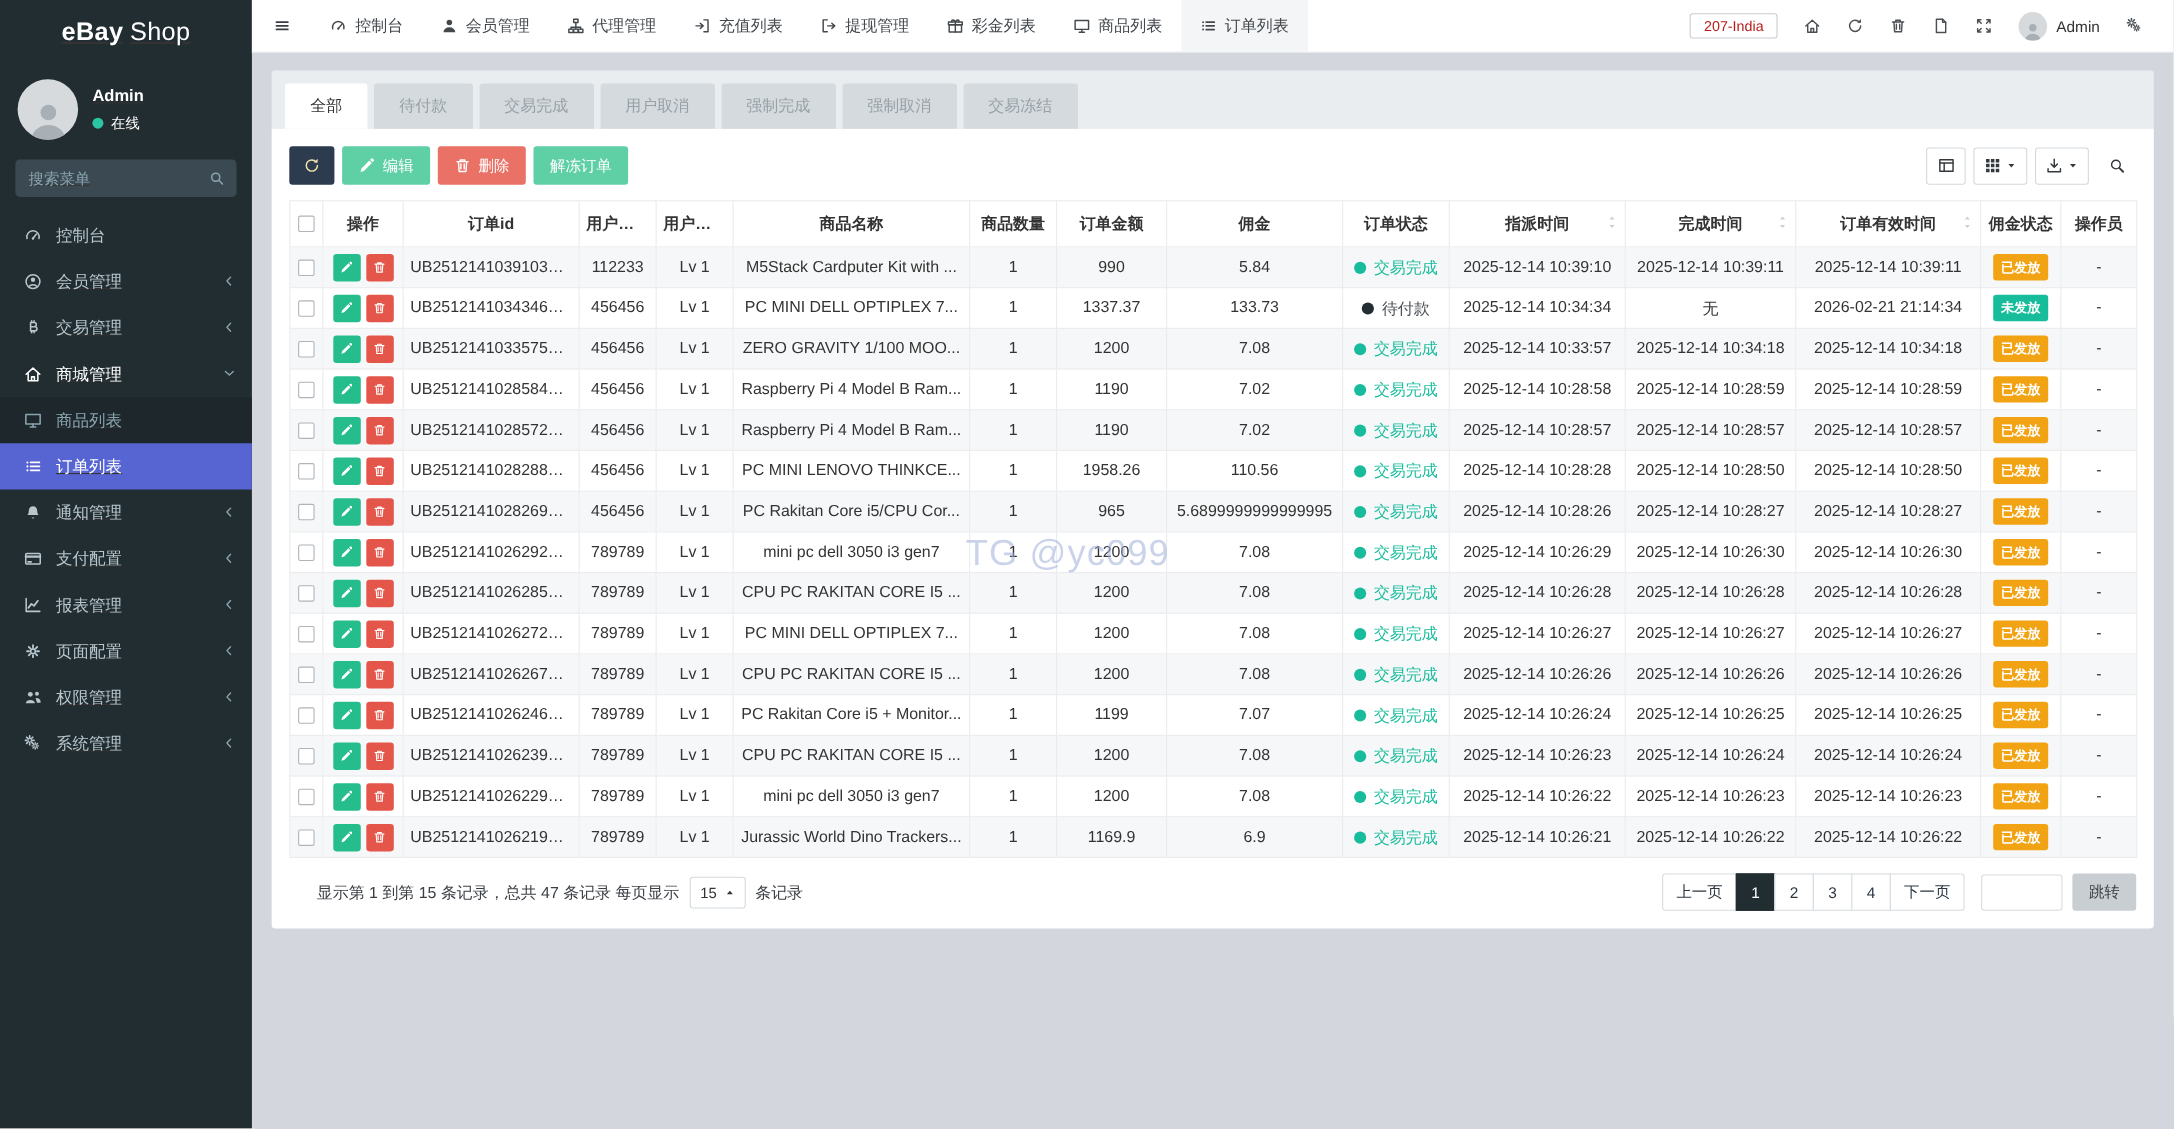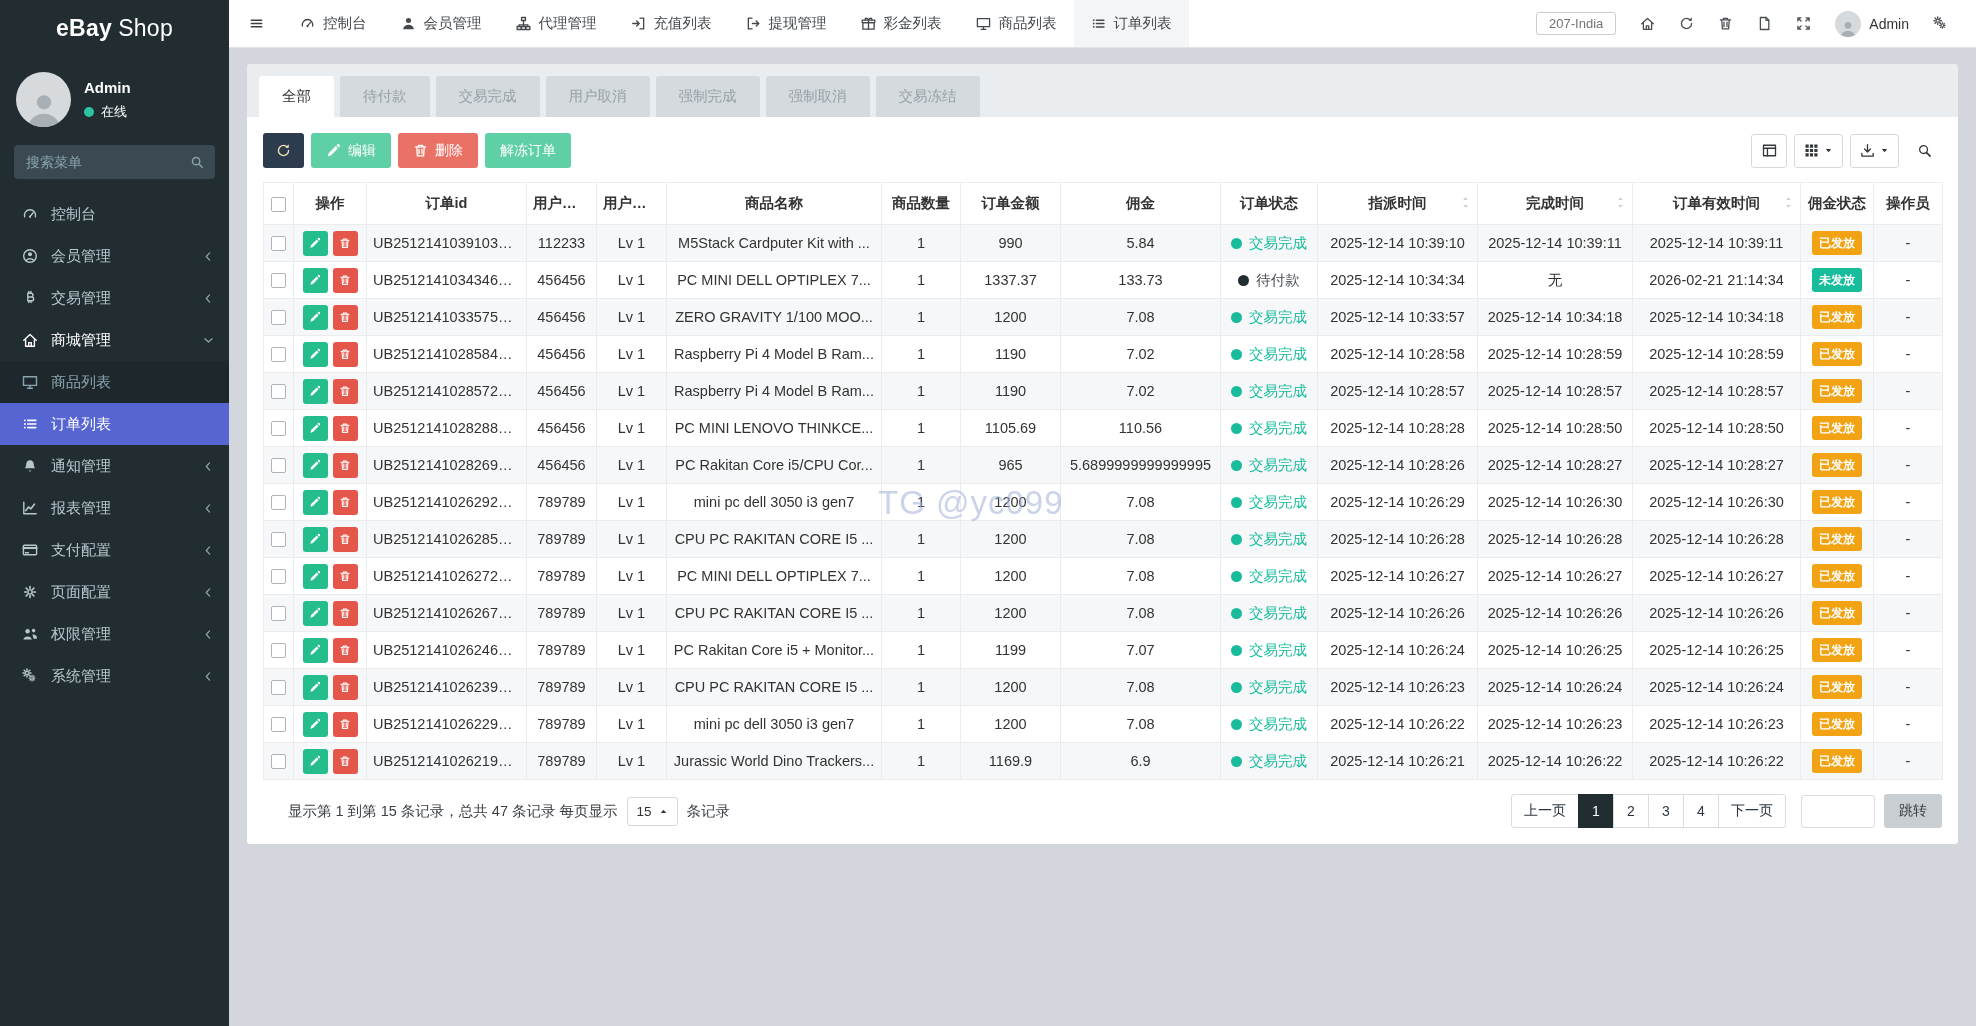--- a/index.html
+++ b/index.html
@@ -5,21 +5,21 @@
   * { box-sizing: border-box; }
   html,body { margin:0; padding:0; }
   body {
     width:1976px; height:1026px; overflow:hidden; position:relative;
     background:#d3d7dd; color:#333;
     font-family:"Liberation Sans","DejaVu Sans",sans-serif; font-size:14px;
   }
   .app { display:flex; width:100%; height:100%; }
 
   
-  .sidebar { flex:0 0 229px; width:229px; background:#222d32; height:100%; overflow:hidden; }
+  .sidebar { flex:0 0 229px; width:229px; background:#222d32; height:100%; overflow:hidden;text-decoration:underline; }
   .logo { height:57px; display:flex; align-items:center; justify-content:center; color:#fff; font-size:23px; letter-spacing:.3px; cursor:pointer; }
   .logo b { font-weight:bold; margin-right:6px; }
   .user-panel { display:flex; align-items:center; gap:13px; padding:15px 14px 10px 16px; }
   .avatar-circle { width:55px; height:55px; border-radius:50%; background:#d7dadd; overflow:hidden; display:flex; align-items:flex-end; justify-content:center; flex:0 0 55px; }
   .avatar-circle svg { width:38px; height:38px; }
   .user-name { color:#fff; font-weight:bold; font-size:15px; margin-bottom:7px; }
   .user-status { color:#fff; font-size:13px; display:flex; align-items:center; gap:7px; }
   .dot { width:10px; height:10px; border-radius:50%; background:#2bc5a2; }
   .menu-search { margin:8px 14px 14px; display:flex; align-items:center; background:#3b4a52; border-radius:4px; }
   .menu-search input { flex:1; min-width:0; background:transparent; border:0; outline:none; padding:9px 4px 9px 12px; color:#fef9c3; font-size:14px; font-family:inherit; }
@@ -39,21 +39,21 @@
 
   
   .main { flex:1; display:flex; flex-direction:column; height:100%; min-width:0; }
   .topnav { flex:0 0 48px; height:48px; background:#fff; border-bottom:1px solid #e2e5e8; display:flex; align-items:stretch; }
   .hamburger { width:54px; display:flex; align-items:center; justify-content:center; color:#3a3f44; cursor:pointer; }
   .nav-items { display:flex; }
   .nav-item { display:flex; align-items:center; gap:8px; padding:0 17px; color:#43484d; font-size:14.5px; cursor:pointer; }
   .nav-item .ni { color:#43484d; }
   .nav-item.active { background:#f4f5f6; }
   .topnav-right { margin-left:auto; display:flex; align-items:center; padding-right:16px; }
-  .lang-btn { border:1px solid #c8cdd1; background:#fff; border-radius:3px; padding:3px 12px; font-size:13px; color:#737373; margin-right:12px; cursor:pointer; font-family:inherit; }
+  .lang-btn { border:1px solid #c8cdd1; background:#fff; border-radius:3px; padding:3px 12px; font-size:13px; color:#b91c1c; margin-right:12px; cursor:pointer; font-family:inherit; }
   .top-icon { padding:0 12px; color:#4a4f54; display:flex; align-items:center; cursor:pointer; }
   .top-avatar { width:26px; height:26px; border-radius:50%; background:#d7dadd; margin:0 8px 0 12px; display:flex; align-items:flex-end; justify-content:center; overflow:hidden; }
   .top-avatar svg { width:18px; height:18px; }
   .top-user-name { font-size:14px; color:#333; margin-right:12px; cursor:pointer; }
 
   .content { flex:1; padding:16px 18px; overflow:hidden; }
   .tabs-strip { background:#e9edf0; padding:12px 12px 0; display:flex; gap:6px; border-radius:3px 3px 0 0; }
   .tab { padding:11px 23px; background:#d4dadd; color:#98a1a8; font-size:14.5px; border-radius:3px 3px 0 0; cursor:pointer; }
   .tab.active { background:#fff; color:#333; }
   .panel-body { background:#fff; padding:16px; border-radius:0 0 3px 3px; }
@@ -217,38 +217,38 @@
             </svg>
           </span>
           <span class="mlabel">通知管理</span>
           <span class="chev"><svg viewBox="0 0 16 16" fill="none" stroke="currentColor" stroke-width="1.4" stroke-linecap="round" stroke-linejoin="round" xmlns="http://www.w3.org/2000/svg">
               <path d="M9.6 2.8 4.8 8l4.8 5.2" stroke-width="1.8"></path>
             </svg></span>
         </li>
         <li class="">
           <span class="ic mi">
             <svg viewBox="0 0 16 16" fill="none" stroke="currentColor" stroke-width="1.4" stroke-linecap="round" stroke-linejoin="round" xmlns="http://www.w3.org/2000/svg">
-              <path d="M1.8 2.2v11.6h12.4"></path>
-              <path d="M3.8 10.6 6.6 7l2.3 1.8 3.5-4.6" stroke-width="1.6"></path>
-            </svg>
-          </span>
-          <span class="mlabel">报表管理</span>
+              <rect x="1.4" y="3.2" width="13.2" height="9.6" rx="1"></rect>
+              <path d="M1.4 6h13.2" stroke-width="2"></path>
+              <path d="M3.4 10.8h3"></path>
+            </svg>
+          </span>
+          <span class="mlabel">支付配置</span>
           <span class="chev"><svg viewBox="0 0 16 16" fill="none" stroke="currentColor" stroke-width="1.4" stroke-linecap="round" stroke-linejoin="round" xmlns="http://www.w3.org/2000/svg">
               <path d="M9.6 2.8 4.8 8l4.8 5.2" stroke-width="1.8"></path>
             </svg></span>
         </li>
         <li class="">
           <span class="ic mi">
             <svg viewBox="0 0 16 16" fill="none" stroke="currentColor" stroke-width="1.4" stroke-linecap="round" stroke-linejoin="round" xmlns="http://www.w3.org/2000/svg">
-              <rect x="1.4" y="3.2" width="13.2" height="9.6" rx="1"></rect>
-              <path d="M1.4 6h13.2" stroke-width="2"></path>
-              <path d="M3.4 10.8h3"></path>
-            </svg>
-          </span>
-          <span class="mlabel">支付配置</span>
+              <path d="M1.8 2.2v11.6h12.4"></path>
+              <path d="M3.8 10.6 6.6 7l2.3 1.8 3.5-4.6" stroke-width="1.6"></path>
+            </svg>
+          </span>
+          <span class="mlabel">报表管理</span>
           <span class="chev"><svg viewBox="0 0 16 16" fill="none" stroke="currentColor" stroke-width="1.4" stroke-linecap="round" stroke-linejoin="round" xmlns="http://www.w3.org/2000/svg">
               <path d="M9.6 2.8 4.8 8l4.8 5.2" stroke-width="1.8"></path>
             </svg></span>
         </li>
         <li class="">
           <span class="ic mi">
             <svg viewBox="0 0 16 16" fill="none" stroke="currentColor" stroke-width="1.4" stroke-linecap="round" stroke-linejoin="round" xmlns="http://www.w3.org/2000/svg">
               <circle cx="8" cy="8" r="2.1"></circle>
               <path d="M8 2.6v1.8M8 11.6v1.8M2.6 8h1.8M11.6 8h1.8M4.2 4.2l1.3 1.3M10.5 10.5l1.3 1.3M11.8 4.2l-1.3 1.3M5.5 10.5l-1.3 1.3" stroke-width="1.7"></path>
             </svg>
@@ -721,21 +721,21 @@
                   </button><button class="row-btn row-del">
                     <svg viewBox="0 0 16 16" fill="none" stroke="currentColor" stroke-width="1.4" stroke-linecap="round" stroke-linejoin="round" xmlns="http://www.w3.org/2000/svg">
                       <path d="M2.6 4.2h10.8M5.8 4.2V2.6h4.4v1.6M4 4.2l.7 9.6h6.6l.7-9.6M6.4 6.5v4.7M9.6 6.5v4.7"></path>
                     </svg>
                   </button></td>
                 <td>UB2512141028288362</td>
                 <td>456456</td>
                 <td>Lv 1</td>
                 <td title="PC MINI LENOVO THINKCE...">PC MINI LENOVO THINKCE...</td>
                 <td>1</td>
-                <td>1105.69</td>
+                <td>1958.26</td>
                 <td>110.56</td>
                 <td><span class="status done">
                     <span class="sdot"></span>
                     <span>交易完成</span>
                   </span></td>
                 <td>2025-12-14 10:28:28</td>
                 <td>2025-12-14 10:28:50</td>
                 <td>2025-12-14 10:28:50</td>
                 <td><span class="badge paid">已发放</span></td>
                 <td>-</td>

